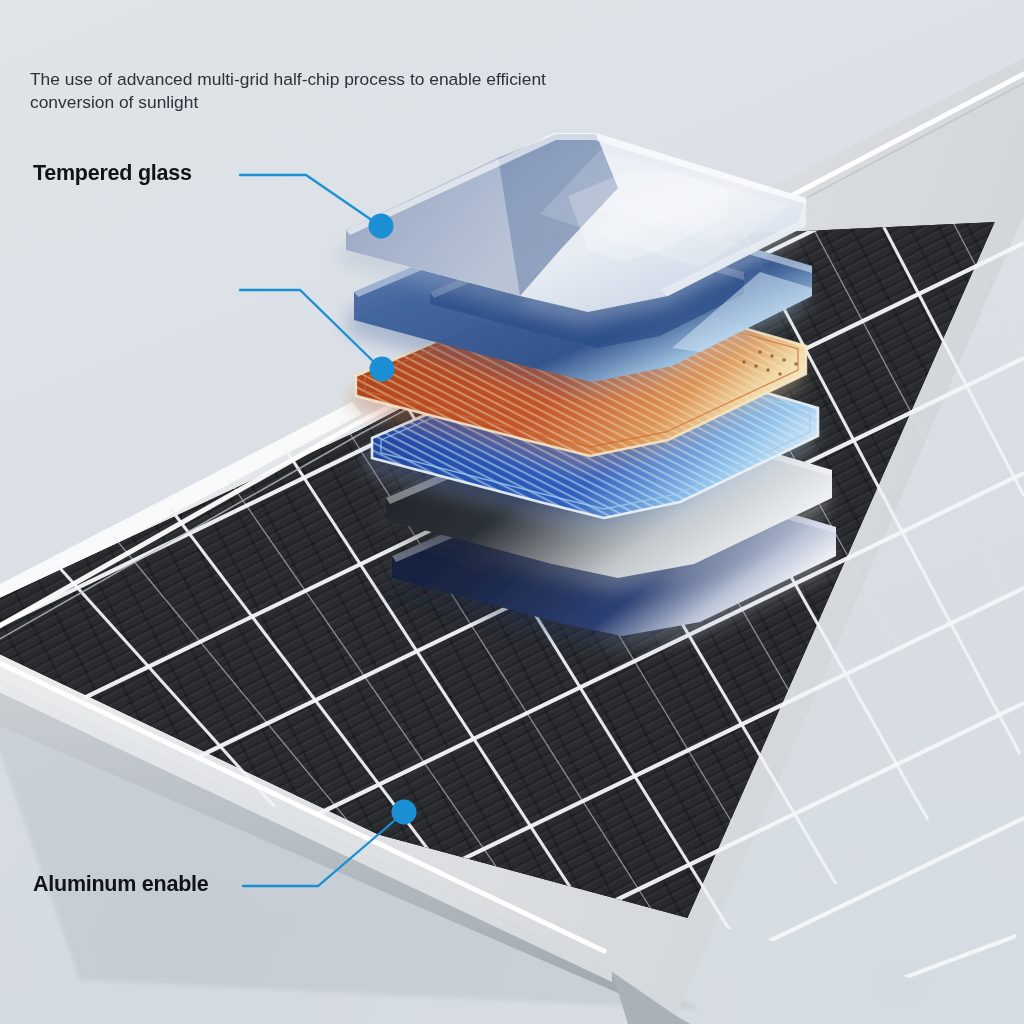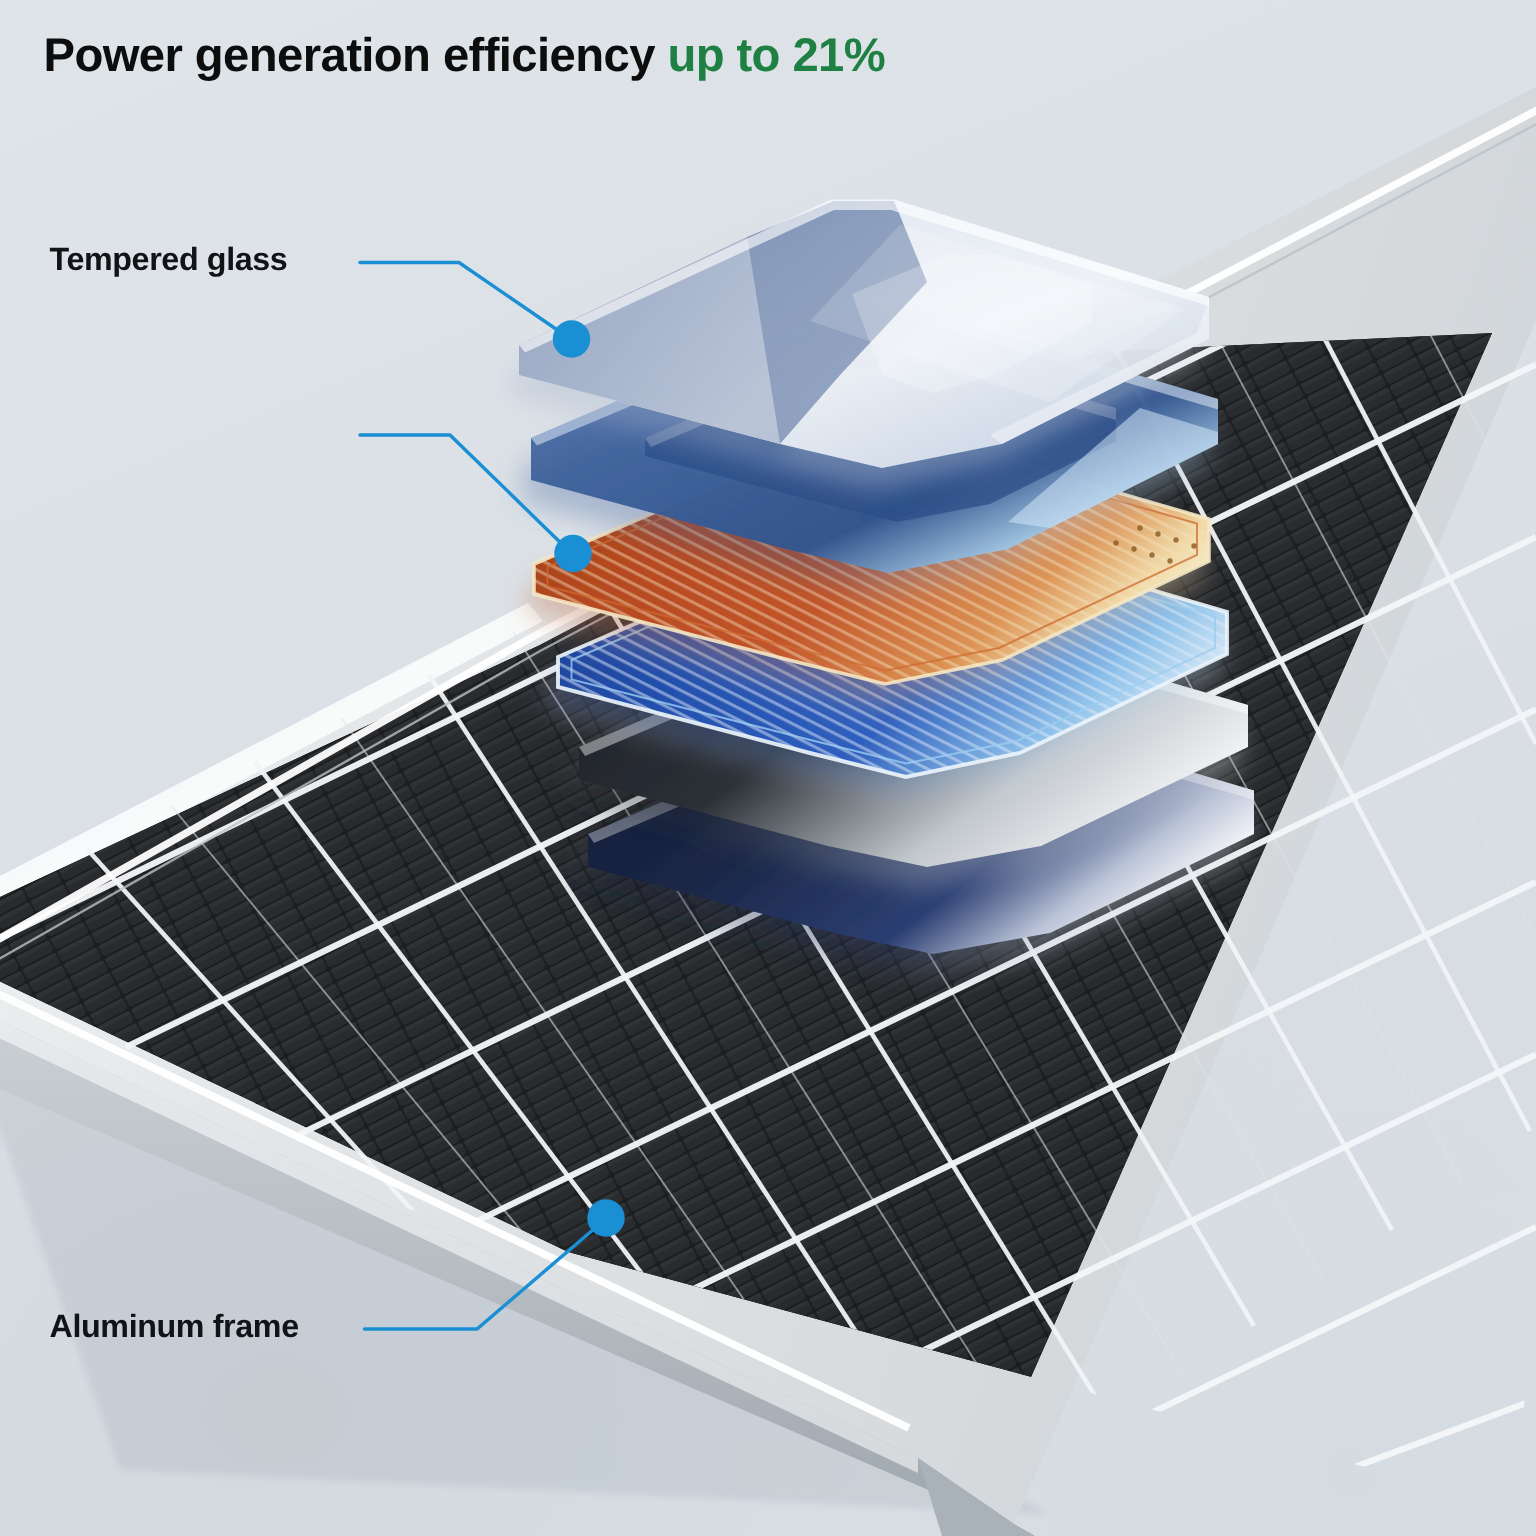--- a/index.html
+++ b/index.html
@@ -300,24 +300,21 @@
 
       <path d="M 243,886 L 318,886 L 401,815"></path>
     </g>
     <g>
       <circle cx="381" cy="226" r="12.5" fill="#1b8fd4"></circle>
       <circle cx="382" cy="369" r="12.5" fill="#1b8fd4"></circle>
       <circle cx="404" cy="812" r="12.5" fill="#1b8fd4"></circle>
     </g>
   </svg>
 
-  <div class="txt" id="headline">
-    <span>Power generation efficiency</span>
-    <span class="accent">up to 21%</span>
-  </div>
-
+
+  <div class="txt" id="subtitle">The use of advanced multi-grid half-chip process to enable efficient conversion of sunlight</div>
 
   <div class="calloutlabel" id="lbl-glass">Tempered glass</div>
 
 
-  <div class="calloutlabel" id="lbl-frame">Aluminum frame</div>
+  <div class="calloutlabel" id="lbl-frame">Aluminum enable</div>
 
 </div>
 
 </body></html>

